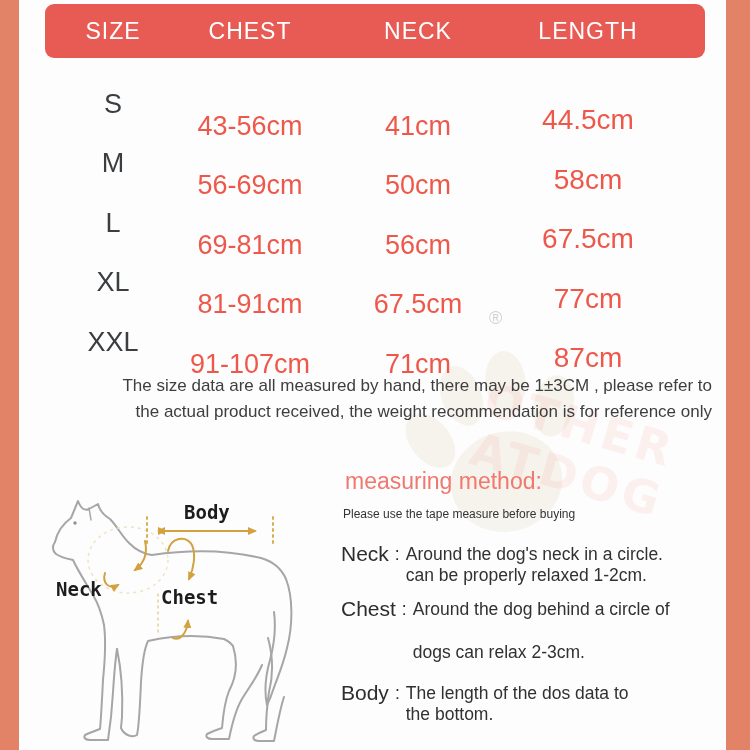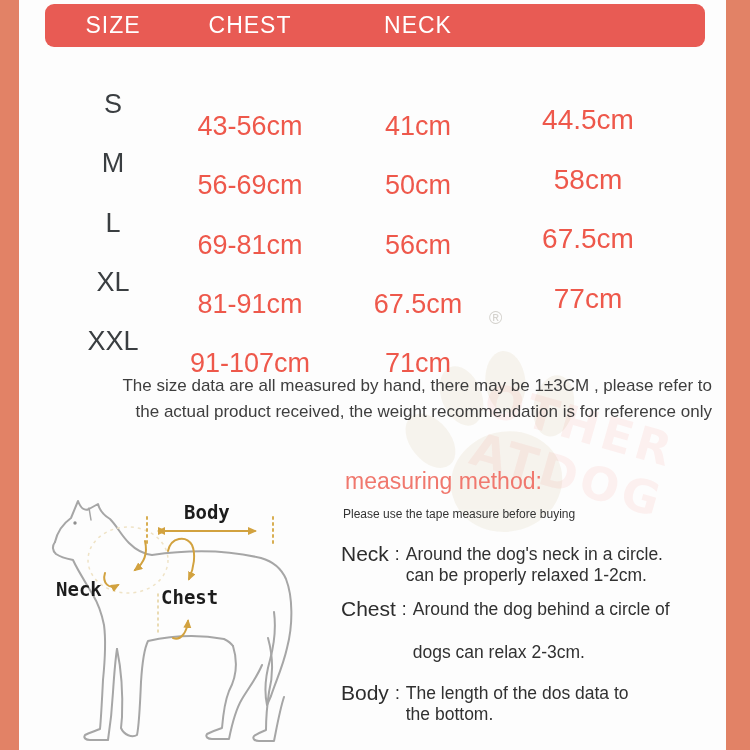--- a/index.html
+++ b/index.html
@@ -19,21 +19,21 @@
     position:absolute; z-index:0; font-weight:bold; font-size:46px; letter-spacing:4px;
     color:rgba(240,112,100,0.09); transform:rotate(16deg);
     font-family:"DejaVu Sans", sans-serif;
   }
   .wm-word.w1 { left:482px; top:398px; }
   .wm-word.w2 { left:468px; top:448px; }
 
   
   .grid-cols { display:grid; grid-template-columns:136px 138px 198px 142px 46px; }
   .table-header {
-    position:absolute; left:45px; top:4px; width:660px; height:43px;
+    position:absolute; left:45px; top:4px; width:660px; height:54px;
     background:#e85b54; border-radius:9px; align-items:center; z-index:2;
   }
   .table-header span {
     text-align:center; color:#ffffff; font-size:23px; font-weight:500; letter-spacing:1px;
   }
   .table-body { position:absolute; left:45px; top:66px; width:660px; z-index:2; }
   .trow { height:59.5px; align-items:center; }
   .trow span { text-align:center; font-size:27px; }
   .cell-size   { color:#3a3e41; font-weight:500; }
   .cell-val    { color:#ee584b;margin-top:44px; }
@@ -90,20 +90,21 @@
   <span class="wm-word w1">OTHER</span>
   <span class="wm-word w2">ATDOG</span>
 
   <div class="side-border left"></div>
   <div class="side-border right"></div>
 
   <div class="table-header grid-cols">
     <span>SIZE</span>
     <span>CHEST</span>
     <span>NECK</span>
+    <span>LENGTH</span>
   </div>
 
   <div class="table-body">
     <div class="trow grid-cols">
       <span class="cell-size">S</span>
       <span class="cell-val">43-56cm</span>
       <span class="cell-val">41cm</span>
       <span class="cell-val cell-length">44.5cm</span>
     </div>
     <div class="trow grid-cols">
@@ -121,20 +122,21 @@
     <div class="trow grid-cols">
       <span class="cell-size">XL</span>
       <span class="cell-val">81-91cm</span>
       <span class="cell-val">67.5cm</span>
       <span class="cell-val cell-length">77cm</span>
     </div>
     <div class="trow grid-cols">
       <span class="cell-size">XXL</span>
       <span class="cell-val">91-107cm</span>
       <span class="cell-val">71cm</span>
+      <span class="cell-val cell-length">87cm</span>
     </div>
   </div>
 
   <div class="note">
     <div>The size data are all measured by hand, there may be 1±3CM , please refer to</div>
     <div>the actual product received, the weight recommendation is for reference only</div>
   </div>
 
   <div class="m-heading">measuring method:</div>
   <div class="m-intro">Please use the tape measure before buying</div>

